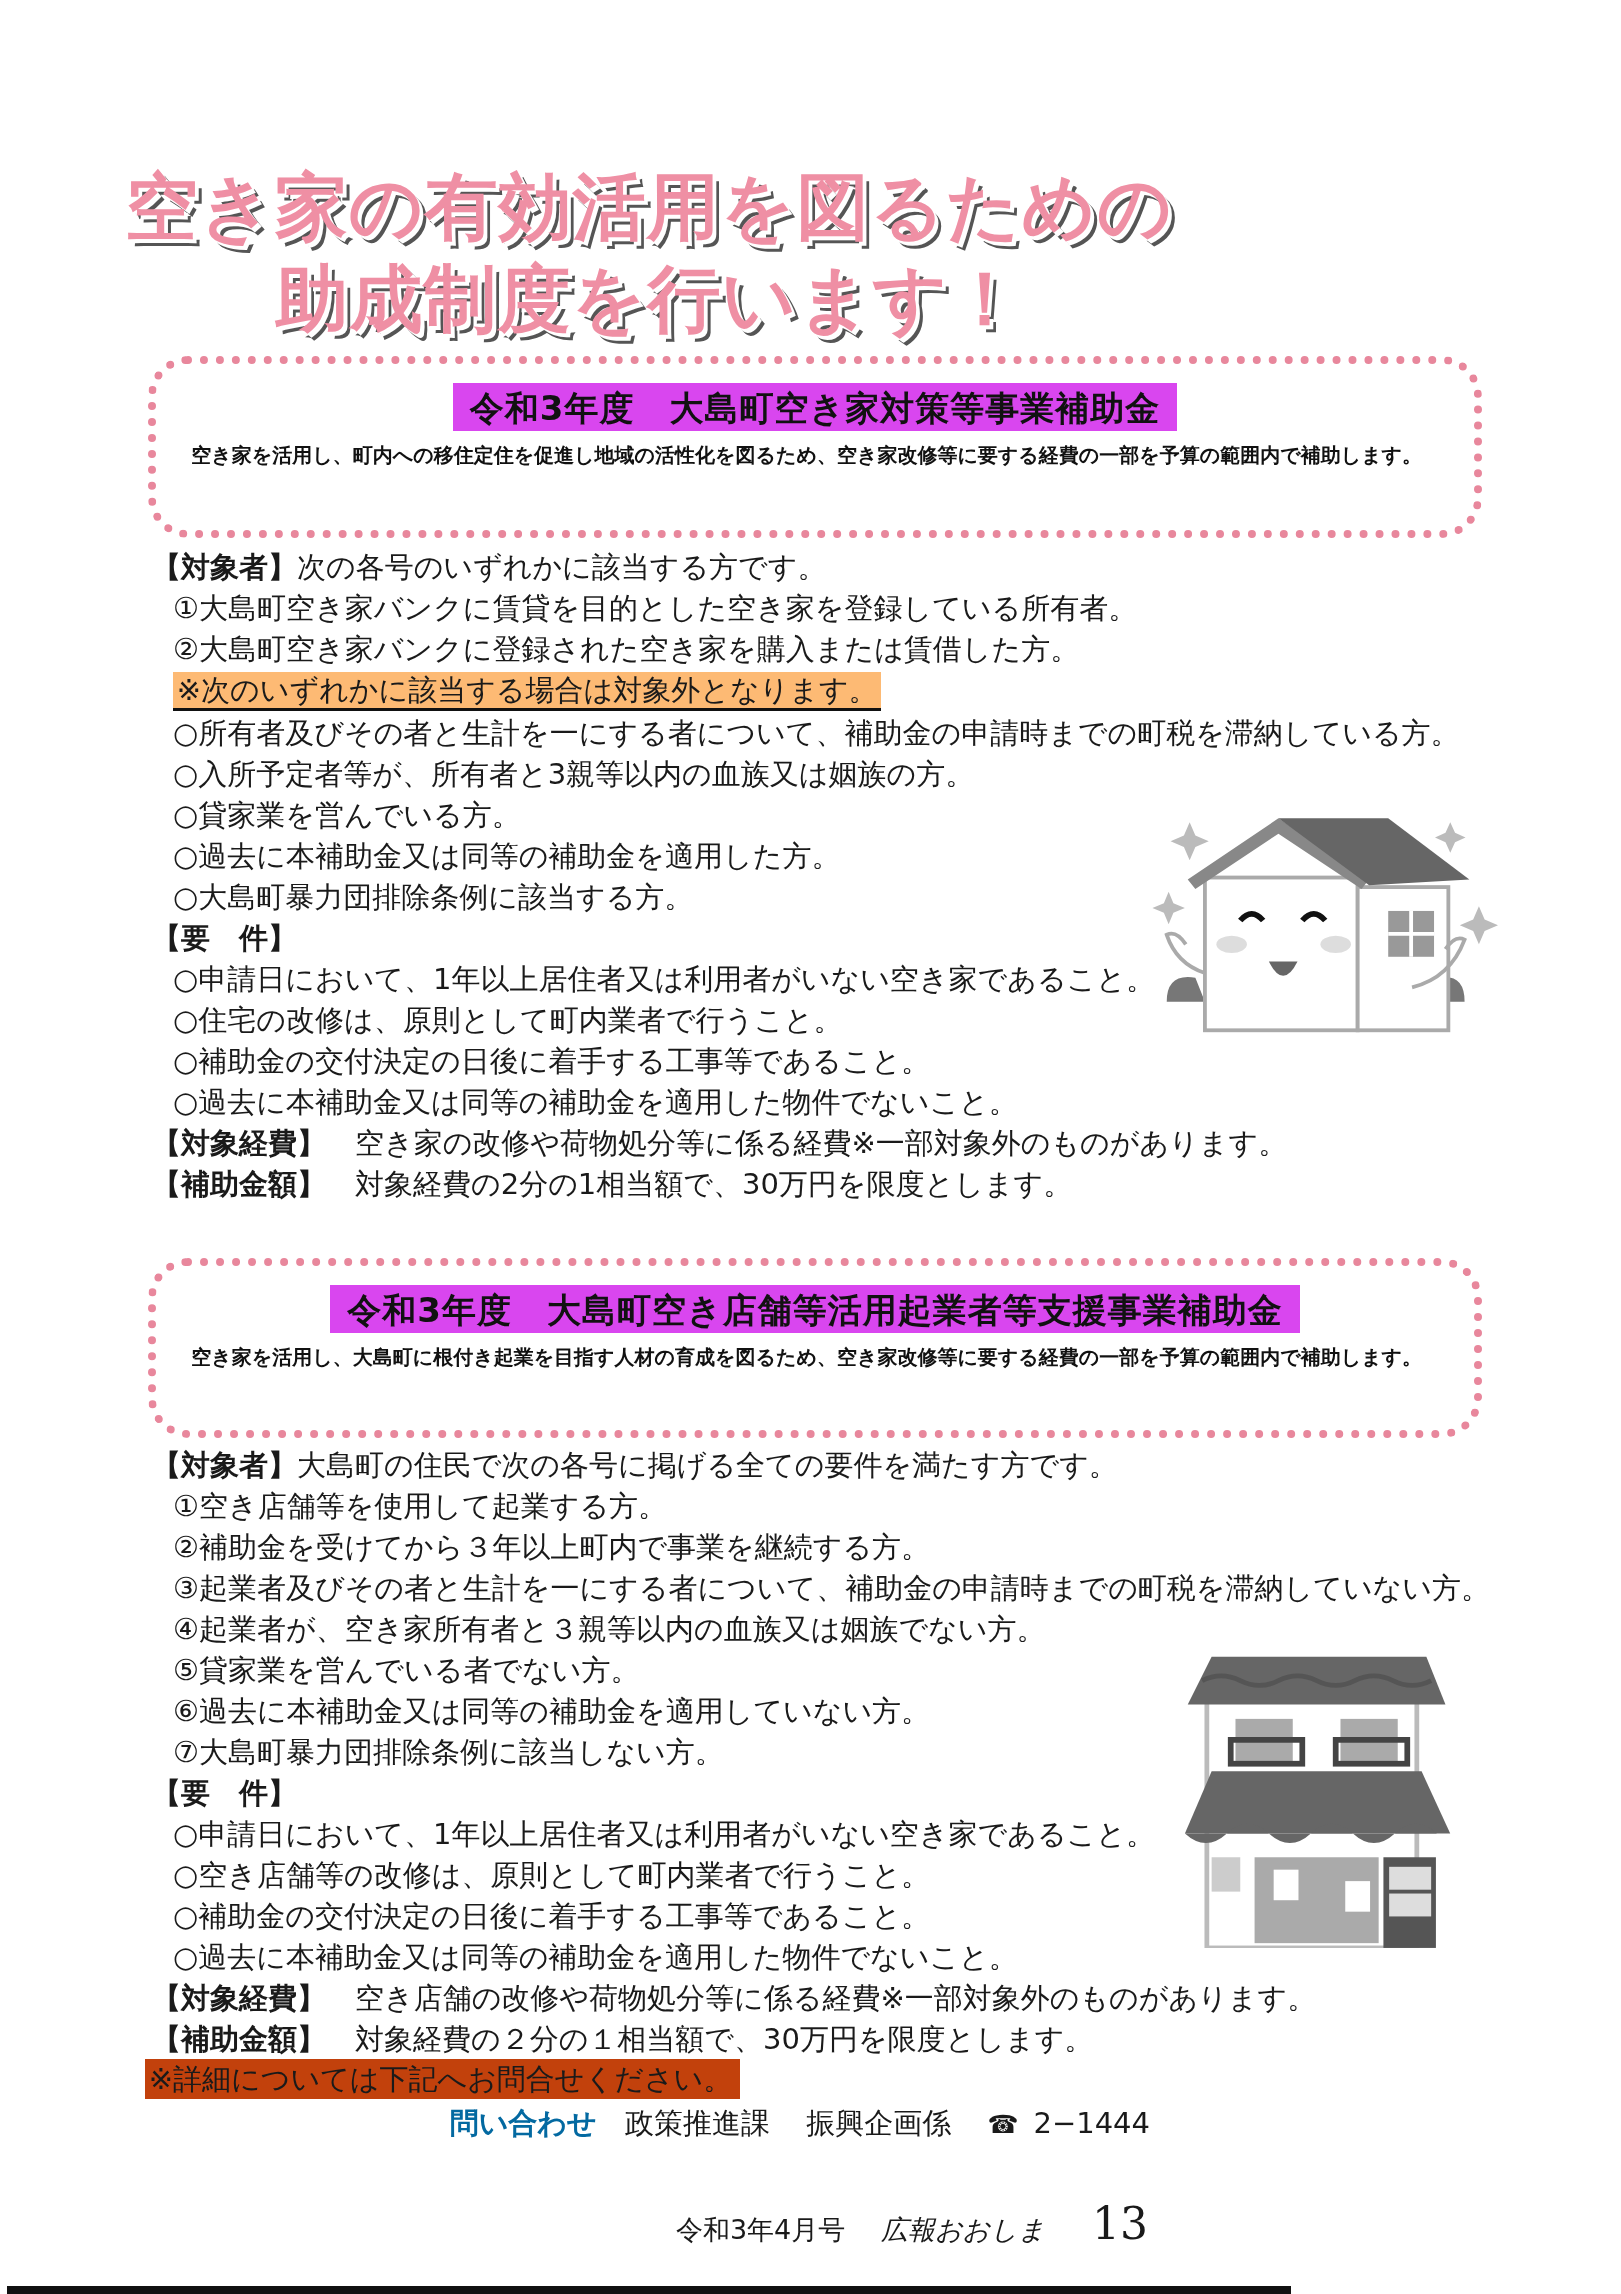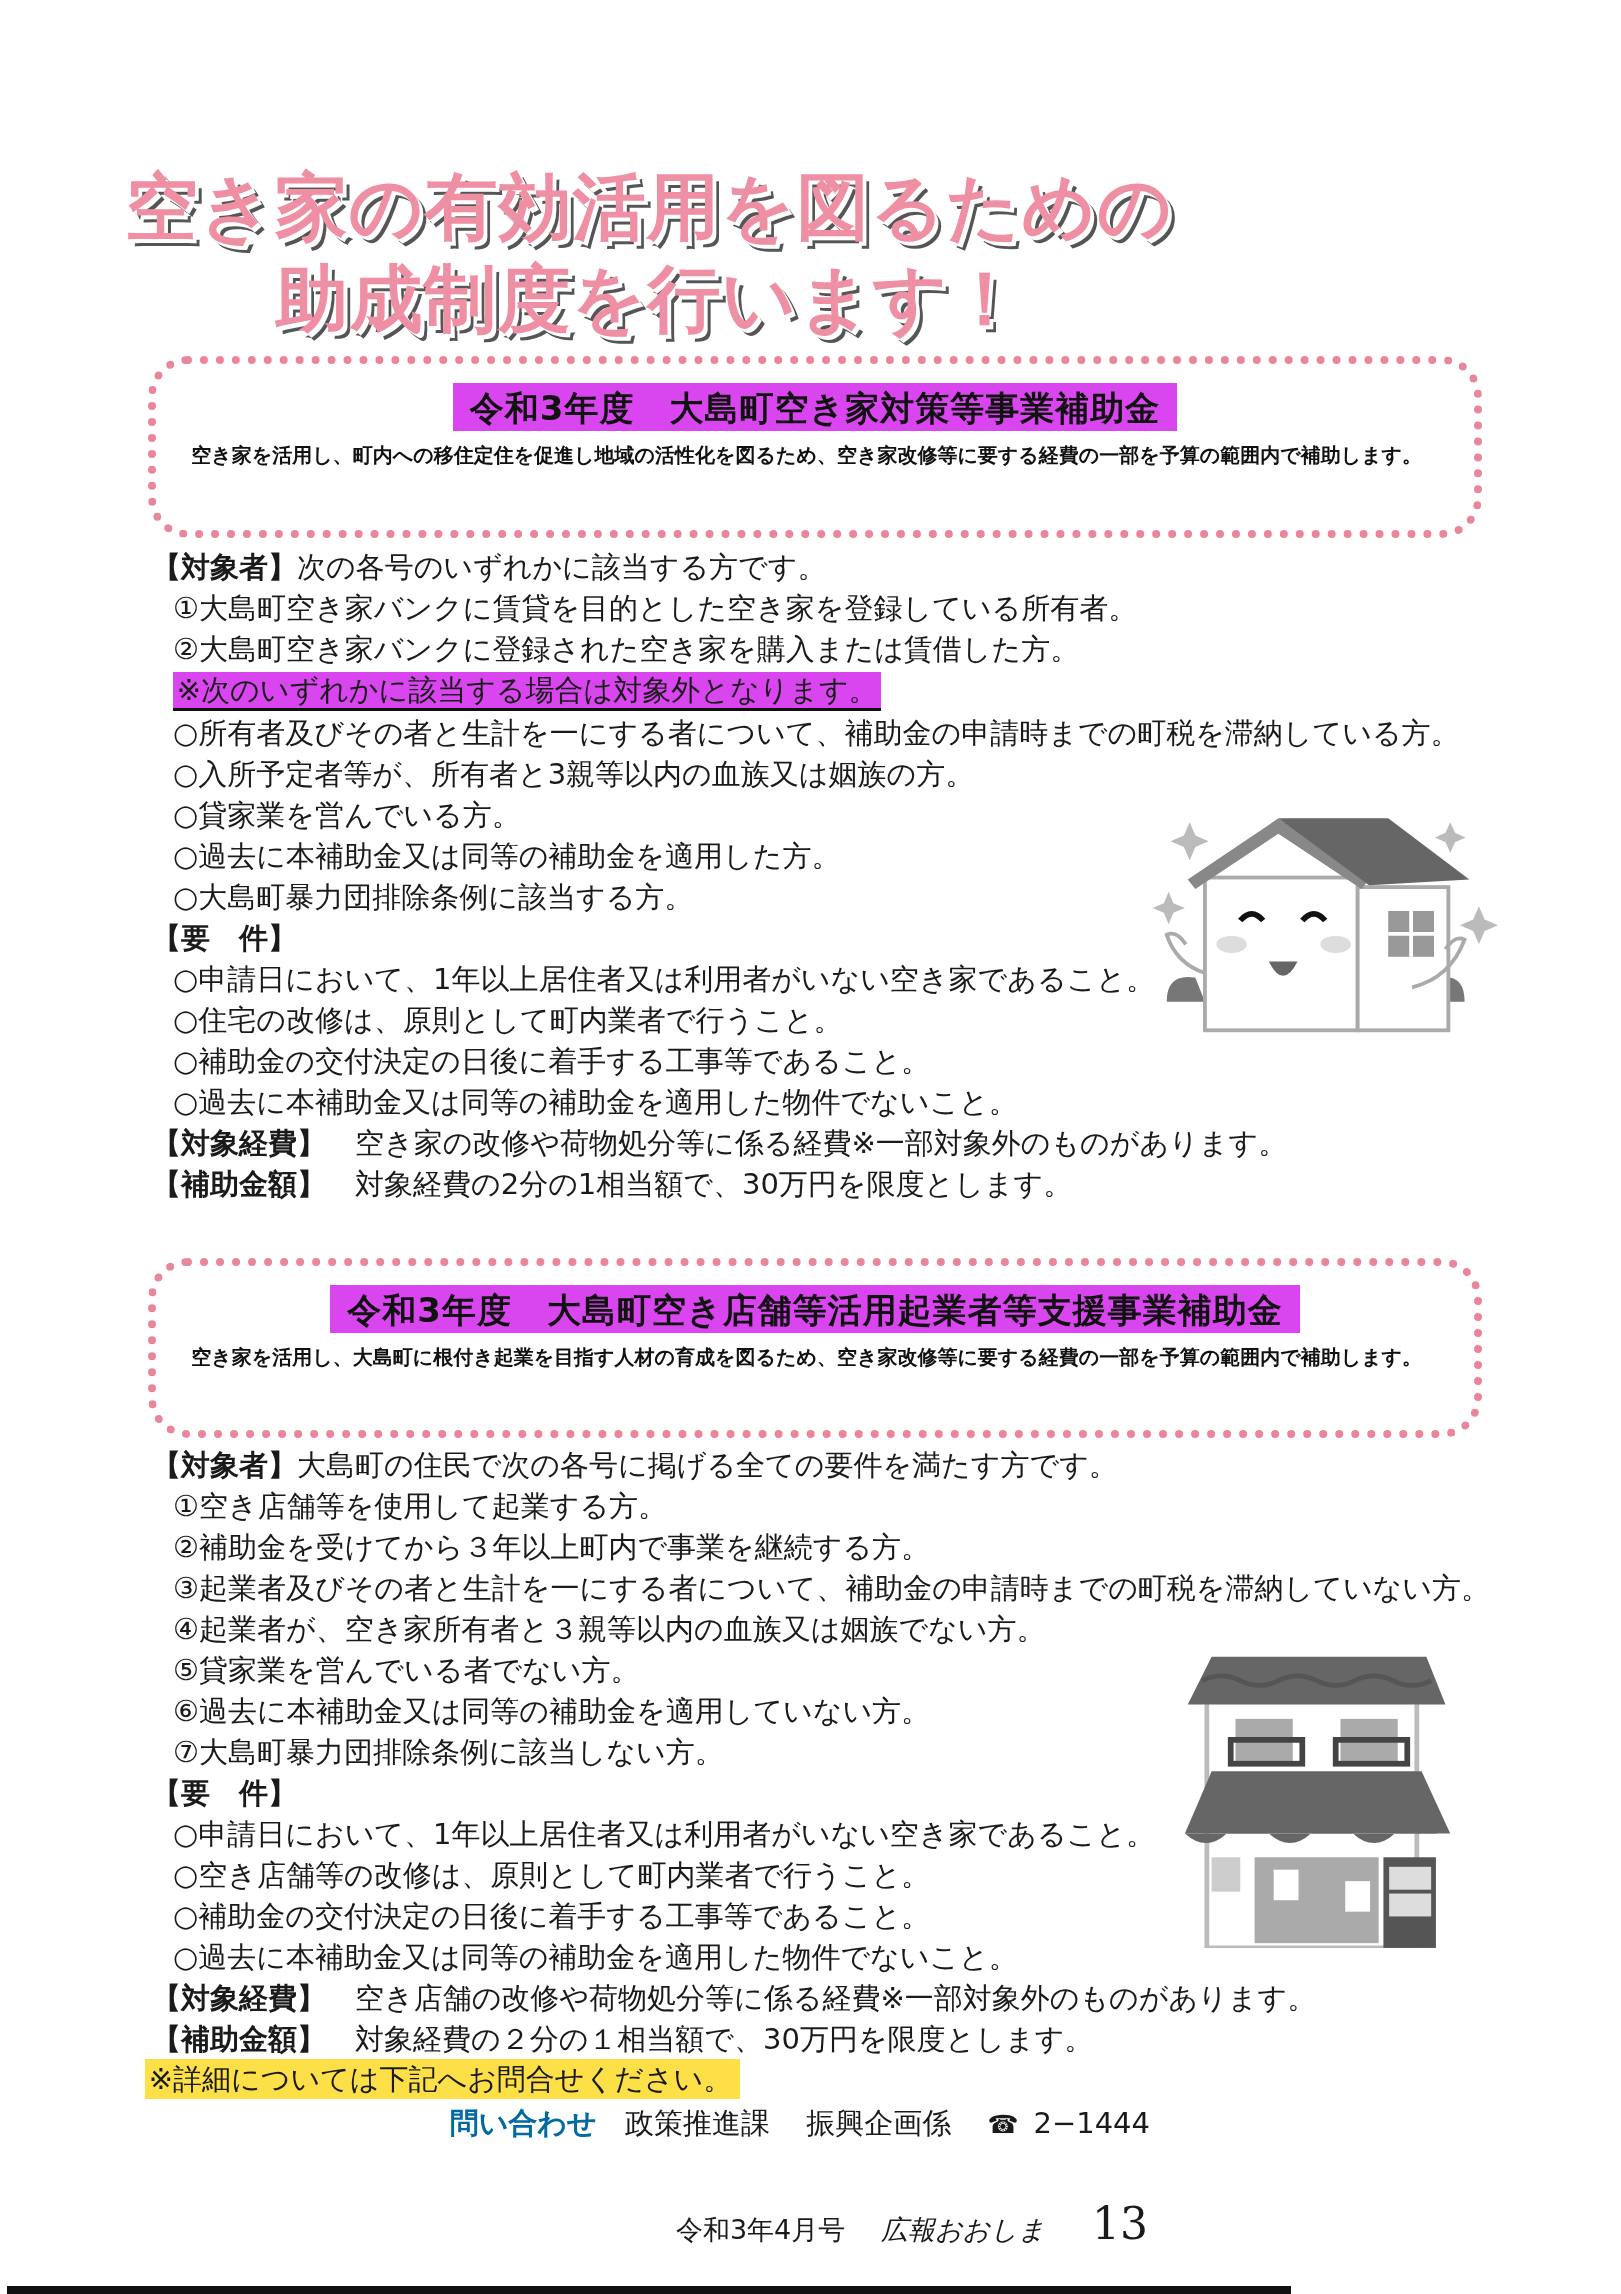--- a/index.html
+++ b/index.html
@@ -22,26 +22,26 @@
   .box-title { display:inline-block; background:#d946ef; padding:3.8px 17px 1.9px 17px;
                font-size:34px; line-height:42px; font-weight:bold; color:#111; letter-spacing:1px; }
   .box-desc { font-size:20px; line-height:44px; font-weight:bold; color:#111;
               padding:1.9px 13.4px 0 15.3px; text-indent:1em; }
 
   
   .section { position:absolute; left:145px; width:1357px; }
   .line { font-size:29px; line-height:41px; white-space:nowrap; color:#1a1a1a; }
   .line.indent { padding-left:21px; }
   .lbl { font-weight:bold; }
-  .pinkbar { display:inline-block; background:#d946ef; border-bottom:3.8px solid #111;
+  .pinkbar { display:inline-block; background:#fdba74; border-bottom:3.8px solid #111;
              padding:0 3.8px; line-height:36px; }
   .kv { display:flex; }
   .kv .k { font-weight:bold; width:203px; flex:none; }
 
-  .note-pink { position:absolute; left:138px; top:2059px; background:#fde047;
+  .note-pink { position:absolute; left:138px; top:2059px; background:#c2410c;
                font-size:29px; line-height:40px; padding:0 7.6px 0 3.8px; }
 
   .contact { position:absolute; right:141px; top:2103px; font-size:29px; line-height:40px; white-space:nowrap; }
   .contact .c-label { color:#0369a1; font-weight:bold; margin-right:19px; }
   .contact .c-dept { margin-right:27px; }
   .contact .c-unit { margin-right:27px; }
   .contact .c-tel-icon { font-size:25px; margin-right:5.7px; }
 
   .footer { position:absolute; right:143px; top:2203px; font-size:27px; line-height:42px; white-space:nowrap; }
   .footer .f-issue { margin-right:27px;margin-top:44px; }

